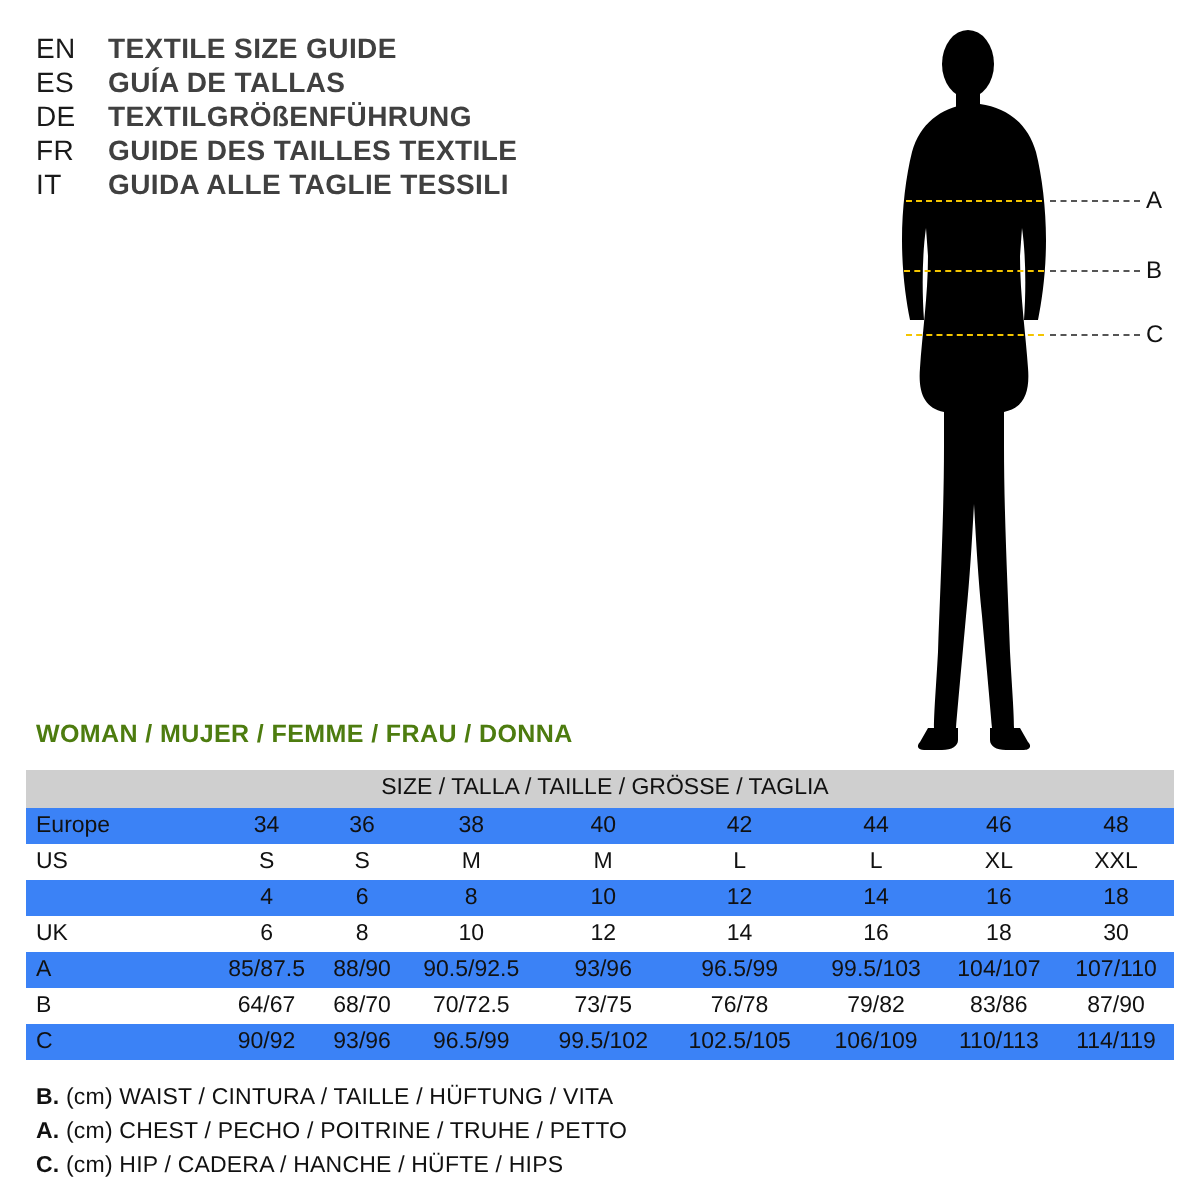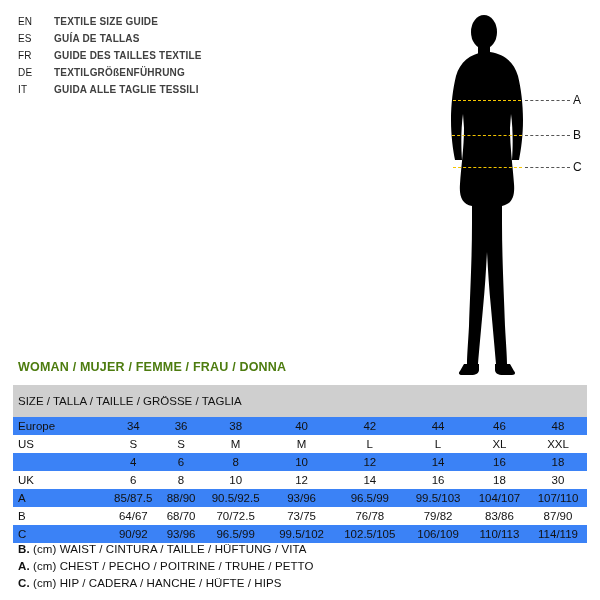--- a/index.html
+++ b/index.html
@@ -25,21 +25,21 @@
   .lang-block {
     position: absolute;
     left: 18px;
     top: 16px;
     width: 300px;
   }
   .lang-row {
     display: flex;
     align-items: baseline;
     height: 17px;
-    font-size: 10px;
+    font-size: 14px;
     letter-spacing: 0.2px;
   }
   .lang-code {
     width: 36px;
     flex: 0 0 36px;
     font-weight: 400;
     color: #1a1a1a;
   }
   .lang-text {
     font-weight: 700;
@@ -103,24 +103,24 @@
     text-align: center;
     font-weight: 400;
   }
   .size-table td.rowhead {
     text-align: left;
     padding-left: 5px;
     width: 88px;
   }
   .size-table tr.head td {
     background: #cfcfcf;
-    text-align: left;
+    text-align: center;
     padding-left: 5px;
     font-weight: 400;
-    height: 32px;
+    height: 19px;
     line-height: 19px;
     margin-top: 24px;
   }
   .size-table tr.shade td {
     background: #3b82f6;
   }
   .size-table tr.plain td {
     background: #ffffff;
   }
 
@@ -150,26 +150,26 @@
   <div class="lang-block">
     <div class="lang-row">
       <span class="lang-code">EN</span>
       <span class="lang-text">TEXTILE SIZE GUIDE</span>
     </div>
     <div class="lang-row">
       <span class="lang-code">ES</span>
       <span class="lang-text">GUÍA DE TALLAS</span>
     </div>
     <div class="lang-row">
+      <span class="lang-code">DE</span>
+      <span class="lang-text">TEXTILGRÖßENFÜHRUNG</span>
+    </div>
+    <div class="lang-row">
       <span class="lang-code">FR</span>
       <span class="lang-text">GUIDE DES TAILLES TEXTILE</span>
-    </div>
-    <div class="lang-row">
-      <span class="lang-code">DE</span>
-      <span class="lang-text">TEXTILGRÖßENFÜHRUNG</span>
     </div>
     <div class="lang-row">
       <span class="lang-code">IT</span>
       <span class="lang-text">GUIDA ALLE TAGLIE TESSILI</span>
     </div>
   </div>
 
   <div class="figure-area">
 
     <svg class="figure-svg" width="175" height="370" viewBox="0 0 175 370">

